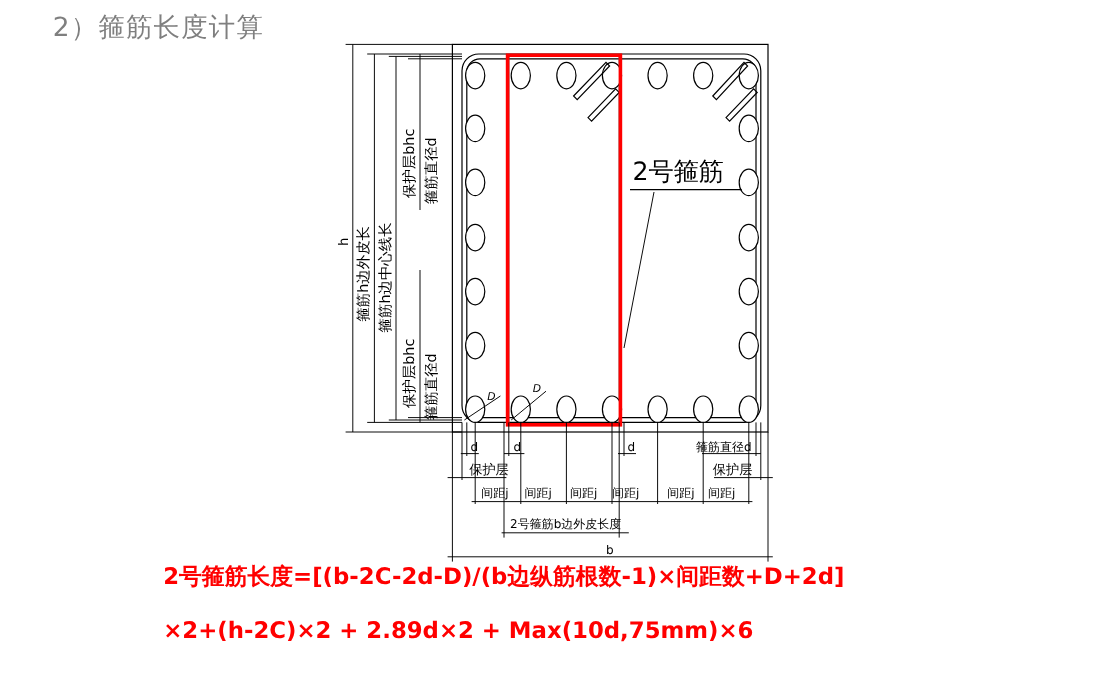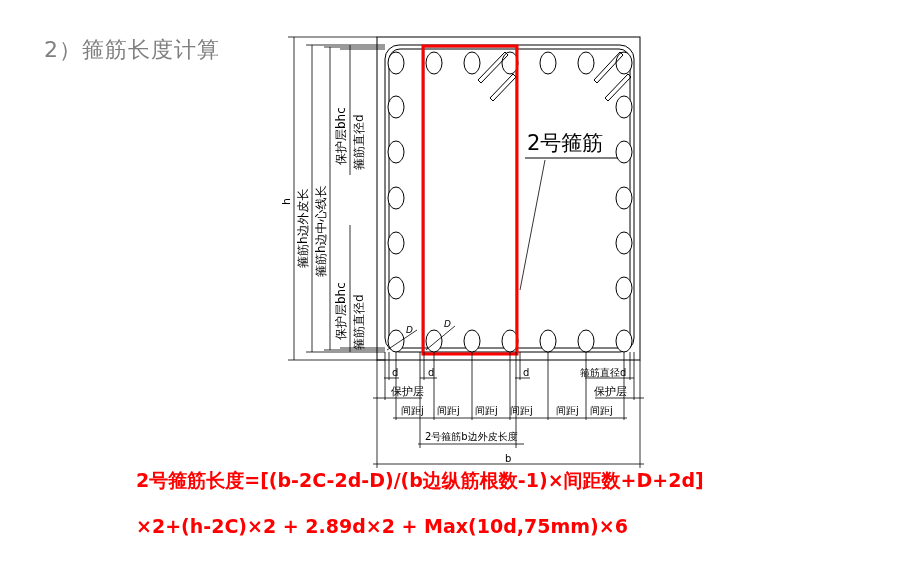--- a/index.html
+++ b/index.html
@@ -1,17 +1,17 @@
 <!DOCTYPE html>
 <html><head>
 <meta charset="utf-8">
 <style>
   html,body{margin:0;padding:0;background:#ffffff;}
   body{width:918px;height:565px;position:relative;overflow:hidden;font-family:"DejaVu Sans",sans-serif;}
-  .heading{position:absolute;left:44px;top:8px;font-size:22px;color:#7f7f7f;letter-spacing:1px;margin-top:27px;}
+  .heading{position:absolute;left:44px;top:8px;font-size:22px;color:#7f7f7f;letter-spacing:1px;}
   .diagram{position:absolute;left:0;top:0;}
   .formula{position:absolute;left:136px;font-size:19px;font-weight:bold;color:#ff0000;white-space:nowrap;font-family:"DejaVu Sans",sans-serif;}
   .f1{top:468px;}
   .f2{top:515px;}
   svg text{font-family:"DejaVu Sans",sans-serif;fill:#000;}
 </style>
 </head>
 <body>
 
 <div class="heading">2）箍筋长度计算</div>

